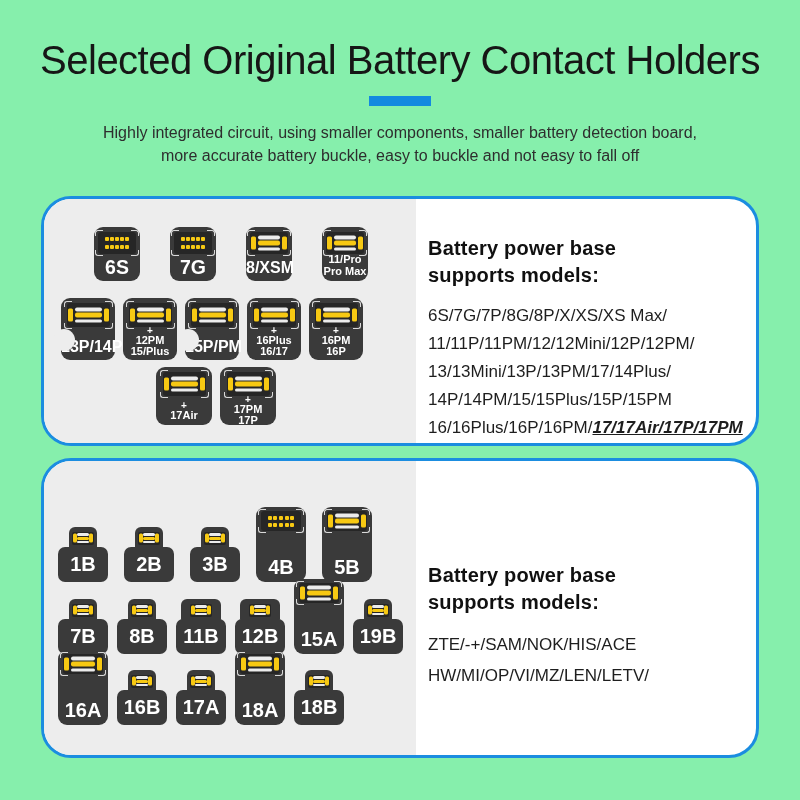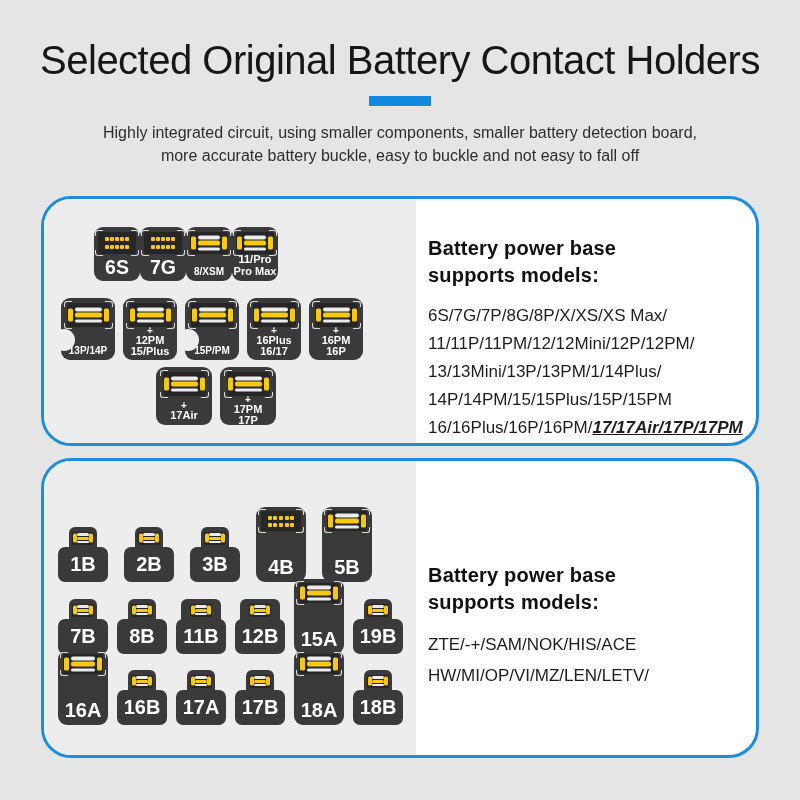--- a/index.html
+++ b/index.html
@@ -1,54 +1,54 @@
 <!DOCTYPE html>
 <html><head>
 <meta charset="utf-8">
 <style>
   html,body{margin:0;padding:0;background:#fff;}
-  .page{position:relative;width:800px;height:800px;background:#e5e5e5;overflow:hidden;
+  .page{position:relative;width:800px;height:800px;background:#86efac;overflow:hidden;
         font-family:"Liberation Sans","DejaVu Sans",sans-serif;}
 
   
   .title{margin:0;padding-top:38px;text-align:center;font-size:40px;font-weight:500;
          color:#161616;letter-spacing:-0.5px;}
   .title-bar{width:62px;height:10px;margin:13px auto 0 auto;background:#1389e0;}
   .subtitle{margin:15px auto 0 auto;text-align:center;font-size:16px;line-height:23px;
             color:#2e2e2e;white-space:pre-line;}
 
   
   .panel{position:relative;margin:0 41px;border:3px solid #1b8de0;border-radius:30px;
          overflow:hidden;background:#fff;}
   .p1{margin-top:29px;height:244px;}
   .p2{margin-top:12px;height:294px;}
   .grayzone{position:absolute;left:0;top:0;bottom:0;width:372px;background:#ededed;}
 
   
   .row{position:absolute;display:flex;align-items:flex-end;}
-  .p1 .r1{left:50px;top:28px;gap:0;}
+  .p1 .r1{left:50px;top:28px;gap:30px;}
   .p1 .r2{left:17px;top:99px;gap:8px;}
   .p1 .r3{left:112px;top:168px;gap:8px;}
   .p2 .r1{left:14px;top:46px;gap:16px;}
   .p2 .r2{left:14px;top:118px;gap:9px;}
   .p2 .r3{left:14px;top:189px;gap:9px;}
 
   
   .tile{position:relative;background:#3a3a3a;border-radius:9px;display:flex;
         flex-direction:column;align-items:center;color:#fff;box-sizing:border-box;}
   .p1 .r1 .tfull{width:46px;height:54px;padding-top:5px;}
   .p1 .r2 .tfull{width:54px;height:62px;padding-top:5px;}
   .p1 .r3 .tfull{width:56px;height:58px;padding-top:5px;}
   .p2 .tfull{width:50px;height:75px;padding-top:4px;}
 
   .tlabel{font-weight:700;text-align:center;line-height:1.04;margin-top:auto;
           margin-bottom:4px;width:100%;}
   .lline{display:block;}
   .xl{font-size:19.5px;}
-  .lg{font-size:10px;}
+  .lg{font-size:16px;}
   .sm{font-size:11px;}
   .plus{font-size:10px;line-height:8px;font-weight:700;}
 
   
   .ttab{background:transparent;border-radius:0;align-items:center;}
   .thead{width:28px;height:22px;background:#3a3a3a;border-radius:6px 6px 2px 2px;
          display:flex;align-items:center;justify-content:center;}
   .thead.wide{width:40px;}
   .tbody2{width:50px;height:35px;background:#3a3a3a;border-radius:7px;display:flex;
           align-items:center;justify-content:center;margin-top:-2px;}
@@ -334,21 +334,21 @@
             </div>
           </div>
         </div>
       </div>
     <div class="textcol">
       <h2 class="heading">Battery power base
 supports models:</h2>
       <div class="models" id="models-0">
           <div class="mline">6S/7G/7P/8G/8P/X/XS/XS Max/</div>
           <div class="mline">11/11P/11PM/12/12Mini/12P/12PM/</div>
-          <div class="mline">13/13Mini/13P/13PM/1/14Plus/</div>
+          <div class="mline">13/13Mini/13P/13PM/17/14Plus/</div>
           <div class="mline">14P/14PM/15/15Plus/15P/15PM</div>
           <div class="mline"><span>16/16Plus/16P/16PM/</span><span class="hl">17/17Air/17P/17PM</span></div>
         </div>
     </div>
   </section>
 
   <section class="panel p2">
     <div class="grayzone"></div>
     <div id="tiles-1">
         <div class="row r1">
@@ -584,36 +584,20 @@
                 <div class="tab tabR"></div>
                 <div class="stack">
                   <div class="bar bw"></div>
                   <div class="bar by"></div>
                   <div class="bar bw"></div>
                 </div>
               </div>
             </div>
             <div class="tbody2">
               <div class="tlabel">17A</div>
-            </div>
-          </div>
-          <div class="tile ttab">
-            <div class="thead">
-              <div class="conn mini">
-                <div class="tab tabL"></div>
-                <div class="tab tabR"></div>
-                <div class="stack">
-                  <div class="bar bw"></div>
-                  <div class="bar by"></div>
-                  <div class="bar bw"></div>
-                </div>
-              </div>
-            </div>
-            <div class="tbody2">
-              <div class="tlabel">17B</div>
             </div>
           </div>
           <div class="tile tfull">
             <div class="conn">
               <div class="crn tl"></div>
               <div class="crn tr"></div>
               <div class="crn bl"></div>
               <div class="crn brx"></div>
               <div class="tab tabL"></div>
               <div class="tab tabR"></div>

